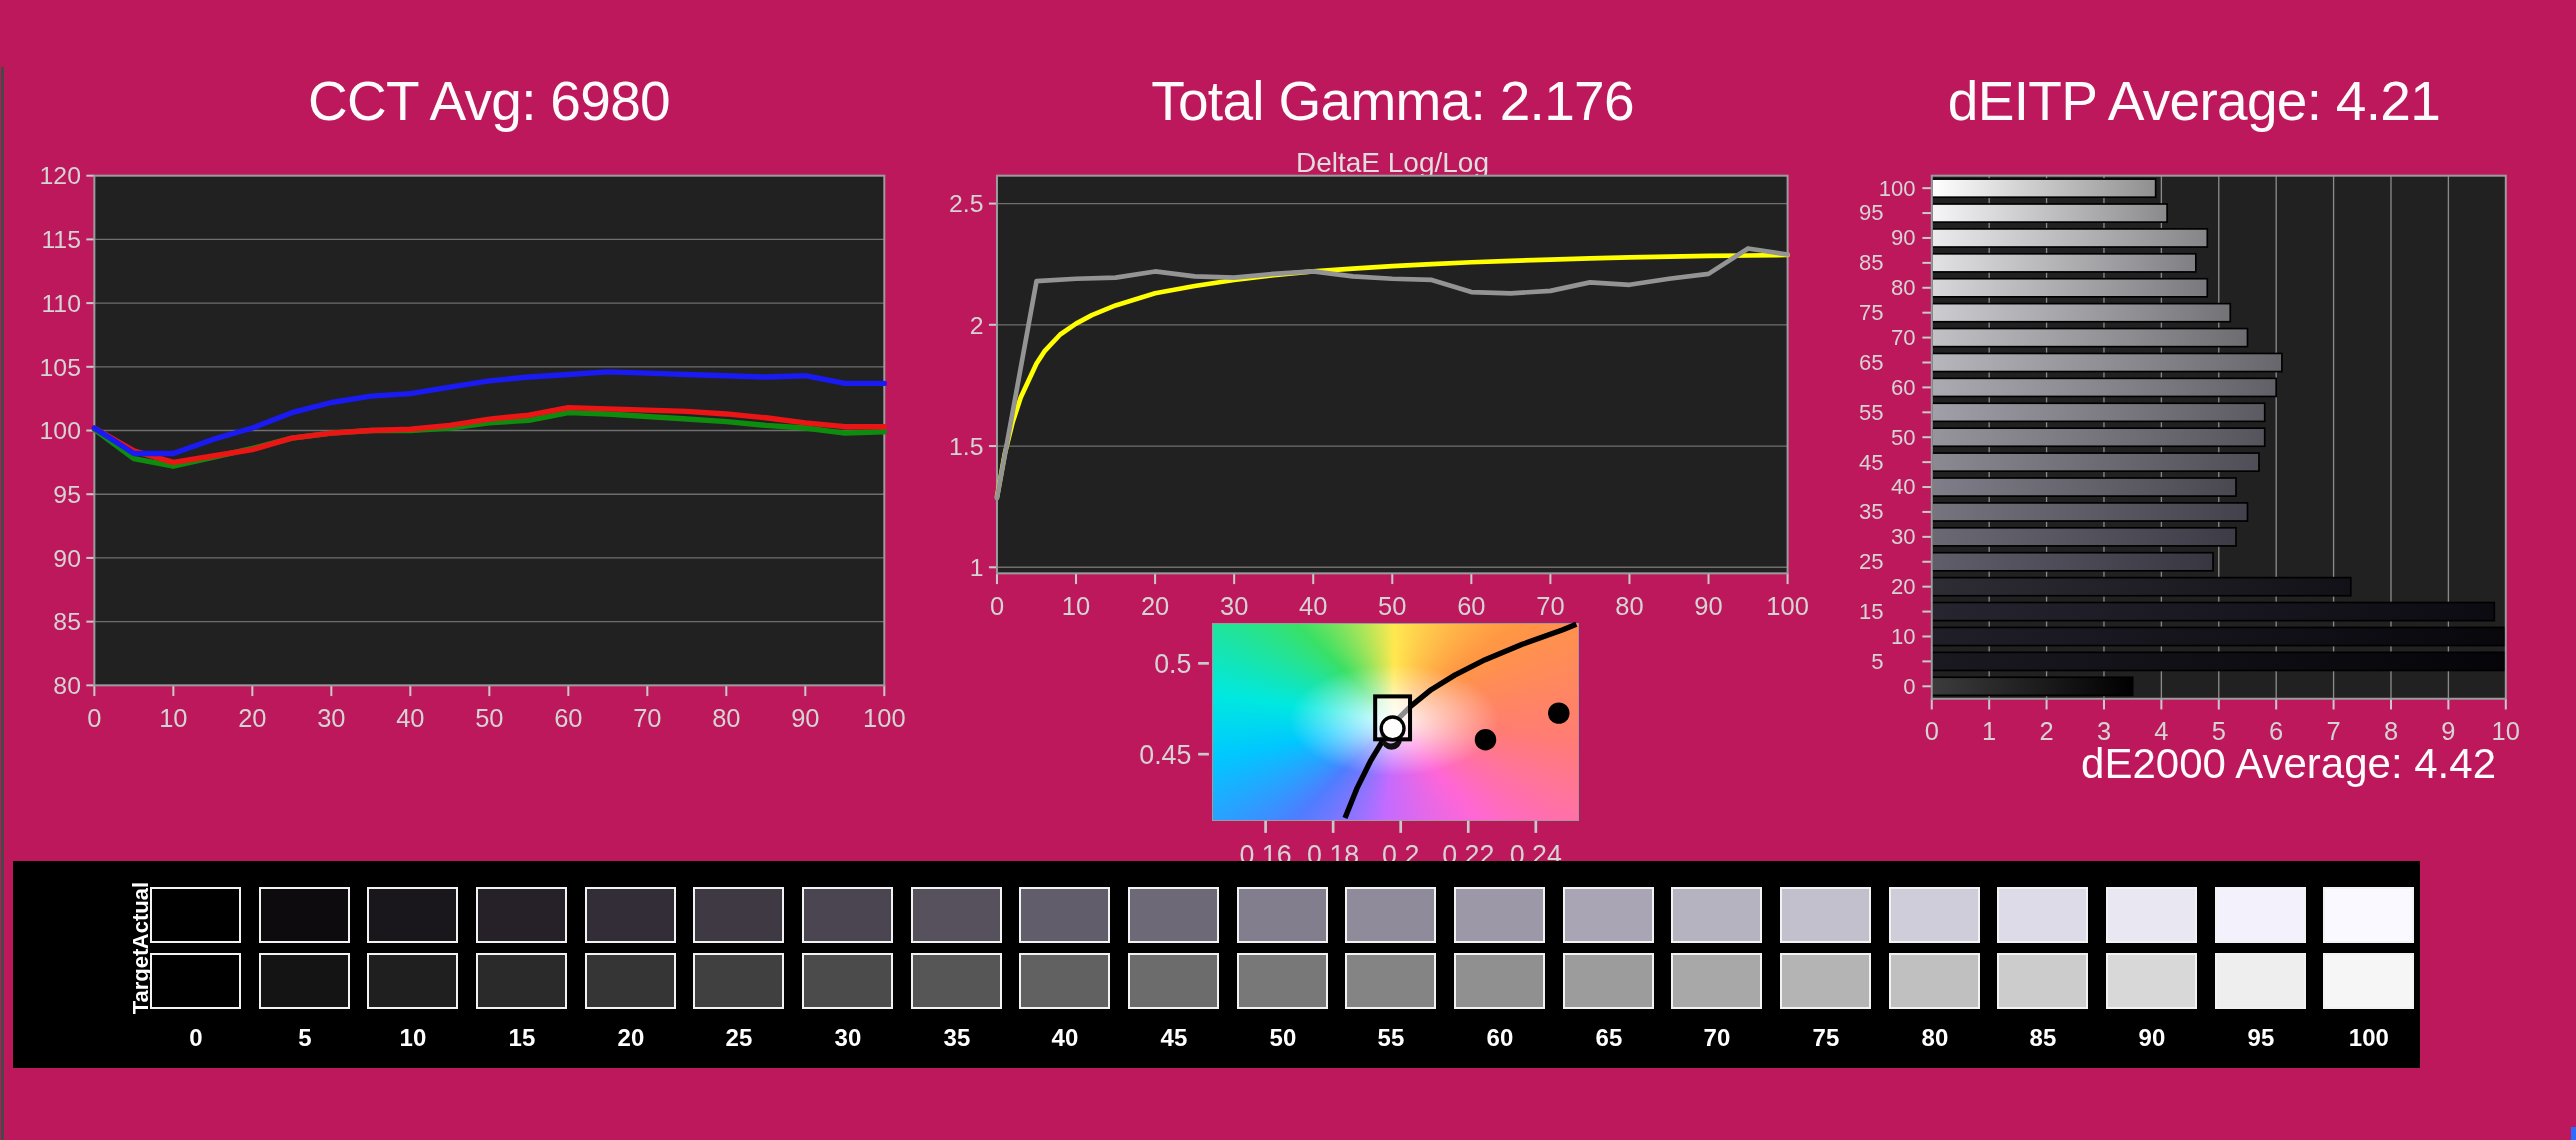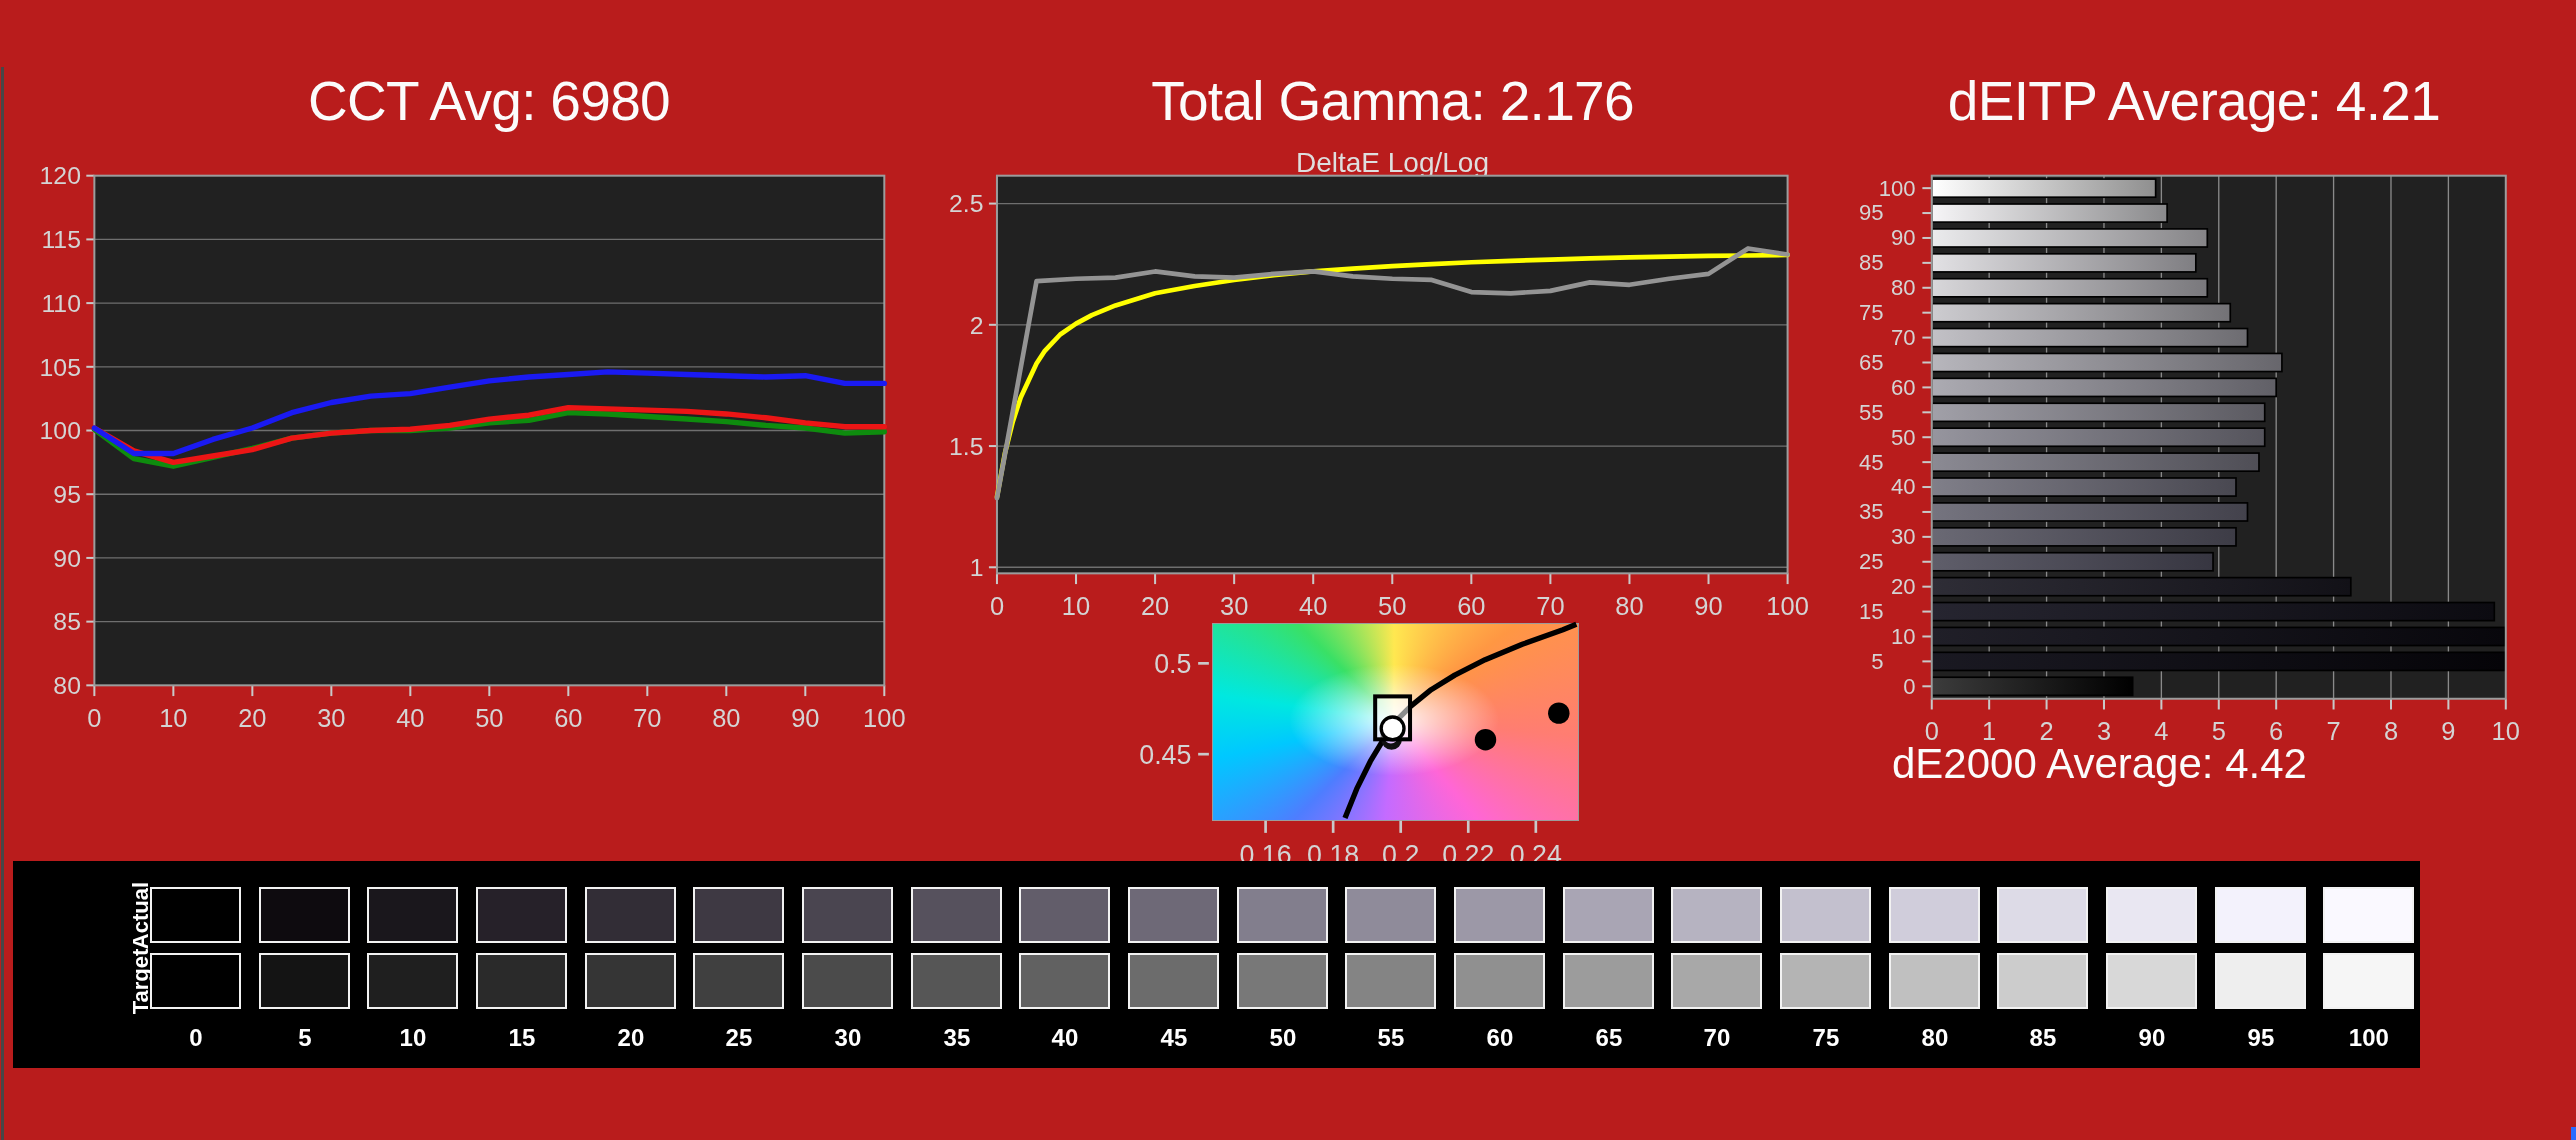--- a/index.html
+++ b/index.html
@@ -1,22 +1,22 @@
 <!DOCTYPE html>
 <html style="font-size:10.7px"><head>
 <meta charset="utf-8">
 <style>
   html,body{margin:0;padding:0;background:#333;}
-  .screen{position:relative;width:2576px;height:1140px;background:#b91c1c;overflow:hidden;
+  .screen{position:relative;width:2576px;height:1140px;background:#be185d;overflow:hidden;
           font-family:"Liberation Sans",sans-serif;}
   .layer{position:absolute;left:0;top:0;pointer-events:none;}
   .chart-title{position:absolute;text-align:center;color:#fbfbfb;font-size:55px;line-height:67px;
                letter-spacing:-0.7px;white-space:nowrap;}
   .chart-subtitle{position:absolute;text-align:center;color:#dedede;font-size:28px;line-height:35px;white-space:nowrap;}
-  .footer-metric{position:absolute;text-align:left;color:#fbfbfb;font-size:42px;line-height:54px;white-space:nowrap;}
+  .footer-metric{position:absolute;text-align:right;color:#fbfbfb;font-size:42px;line-height:54px;white-space:nowrap;}
   svg text{font-family:"Liberation Sans",sans-serif;}
   .cie-gradient{position:absolute;left:1212px;top:623px;width:365px;height:196px;
      background:
        radial-gradient(closest-side at 49.6% 49%, rgba(255,255,255,.96), rgba(255,255,255,0) 58%),
        conic-gradient(from 0deg at 49.6% 49%,
          #ffe850 0deg,#ff9743 52deg,#ff7d72 95deg,#ff66d6 140deg,#c46bff 185deg,
          #4e7dff 225deg,#00c8ff 258deg,#00e8e0 278deg,#3ae065 315deg,#ffe850 360deg);
      border:1.3px solid #9c9c9c;}
   .strip{position:absolute;left:13.4px;top:861px;width:2407px;height:207px;background:#000;}
   .swatch{position:absolute;width:91px;height:56px;border:2px solid #f2f2f2;box-sizing:border-box;}

